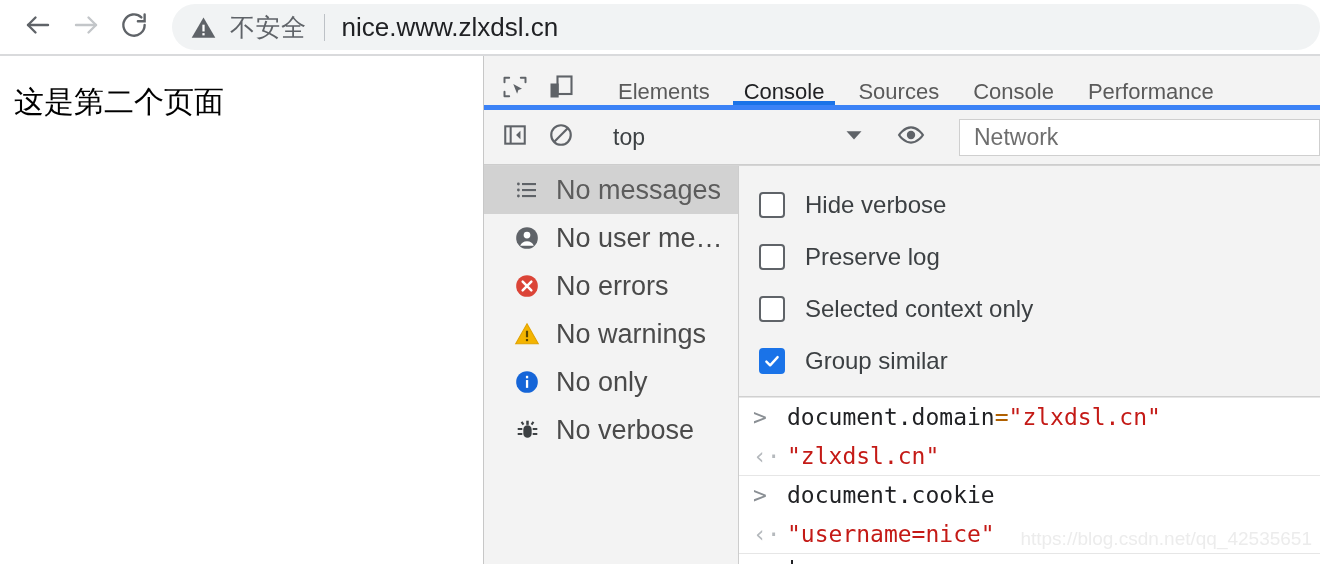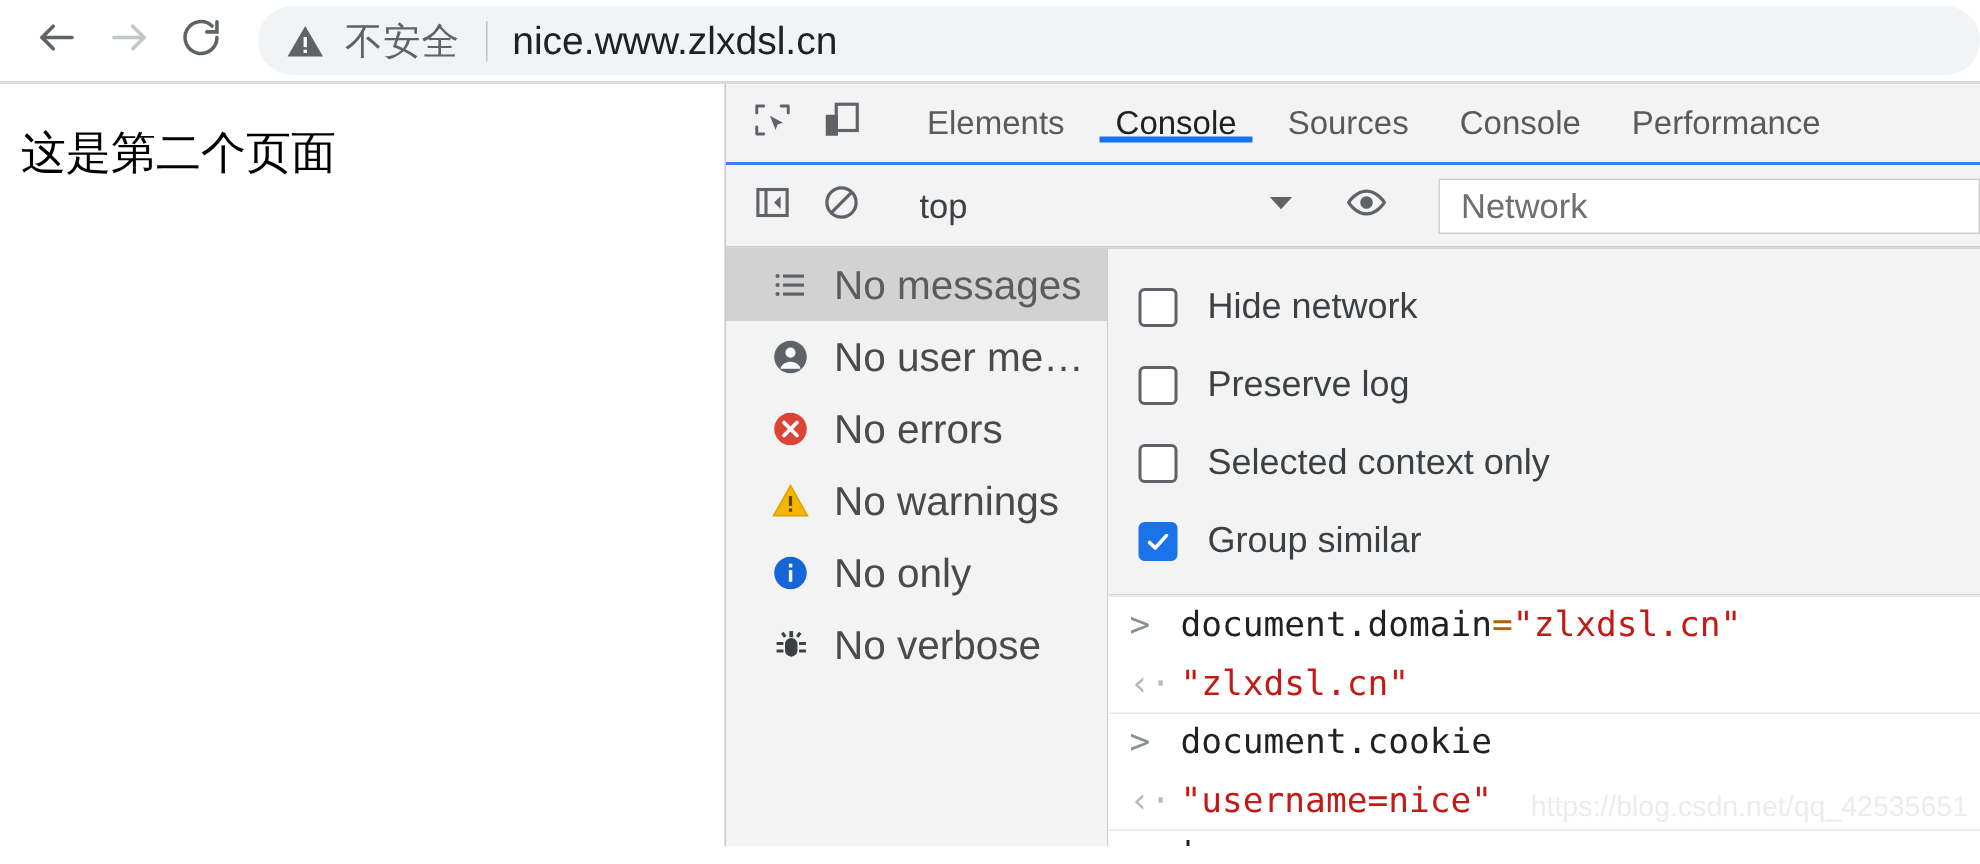--- a/index.html
+++ b/index.html
@@ -100,23 +100,23 @@
     background: #f3f3f3;
     display: flex;
     flex-direction: column;
     overflow: hidden;
   }
 
   .dt-tabbar {
     height: 54px;
     flex: none;
     display: flex;
-    align-items: center;
+    align-items: flex-end;
     background: #f3f3f3;
-    border-bottom: 2px solid #3b82f6;
+    border-bottom: 5px solid #3b82f6;
     padding-left: 8px;
     box-sizing: border-box;
   }
   .dt-iconbtn {
     width: 46px;
     display: flex;
     align-items: center;
     justify-content: center;
     flex: none;
   }
@@ -511,21 +511,21 @@
           </span>
           <span class="cs-text">No verbose</span>
         </div>
       </div>
 
       <div class="console-content">
 
         <div class="settings-panel">
           <div class="setting-row">
             <span class="cbox"></span>
-            <span>Hide network</span>
+            <span>Hide verbose</span>
           </div>
           <div class="setting-row">
             <span class="cbox"></span>
             <span>Preserve log</span>
           </div>
           <div class="setting-row">
             <span class="cbox"></span>
             <span>Selected context only</span>
           </div>
           <div class="setting-row">

